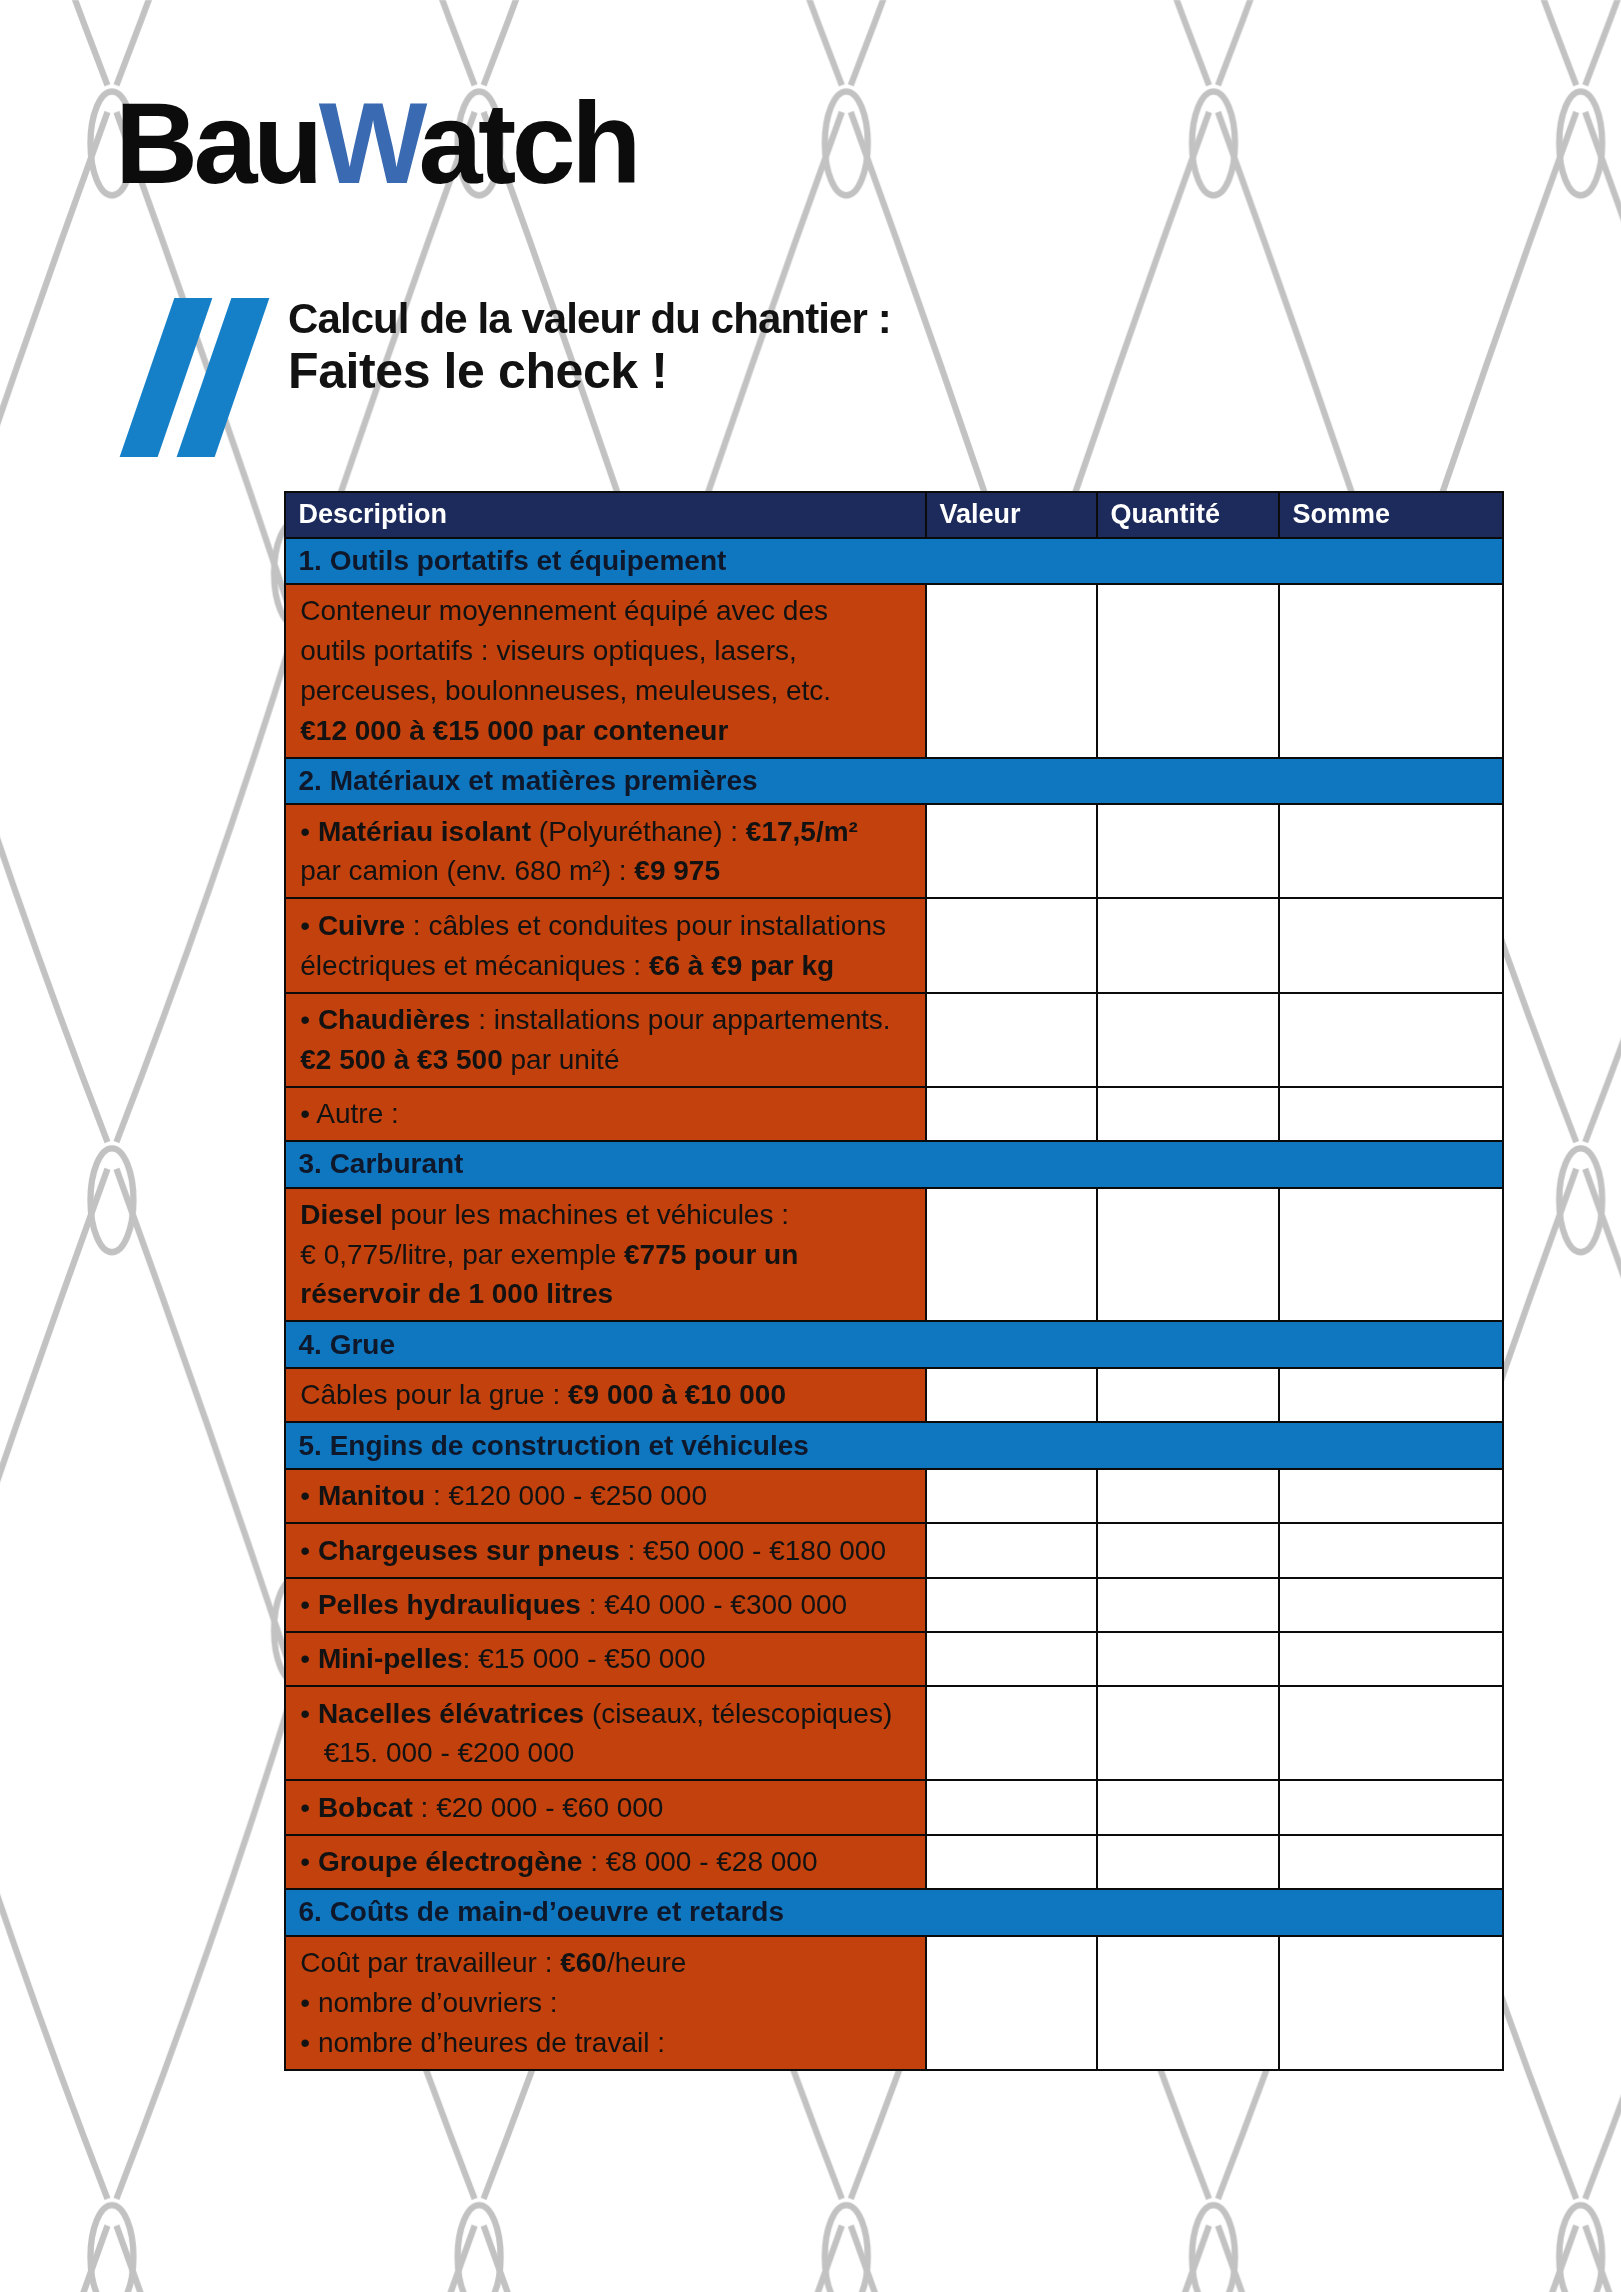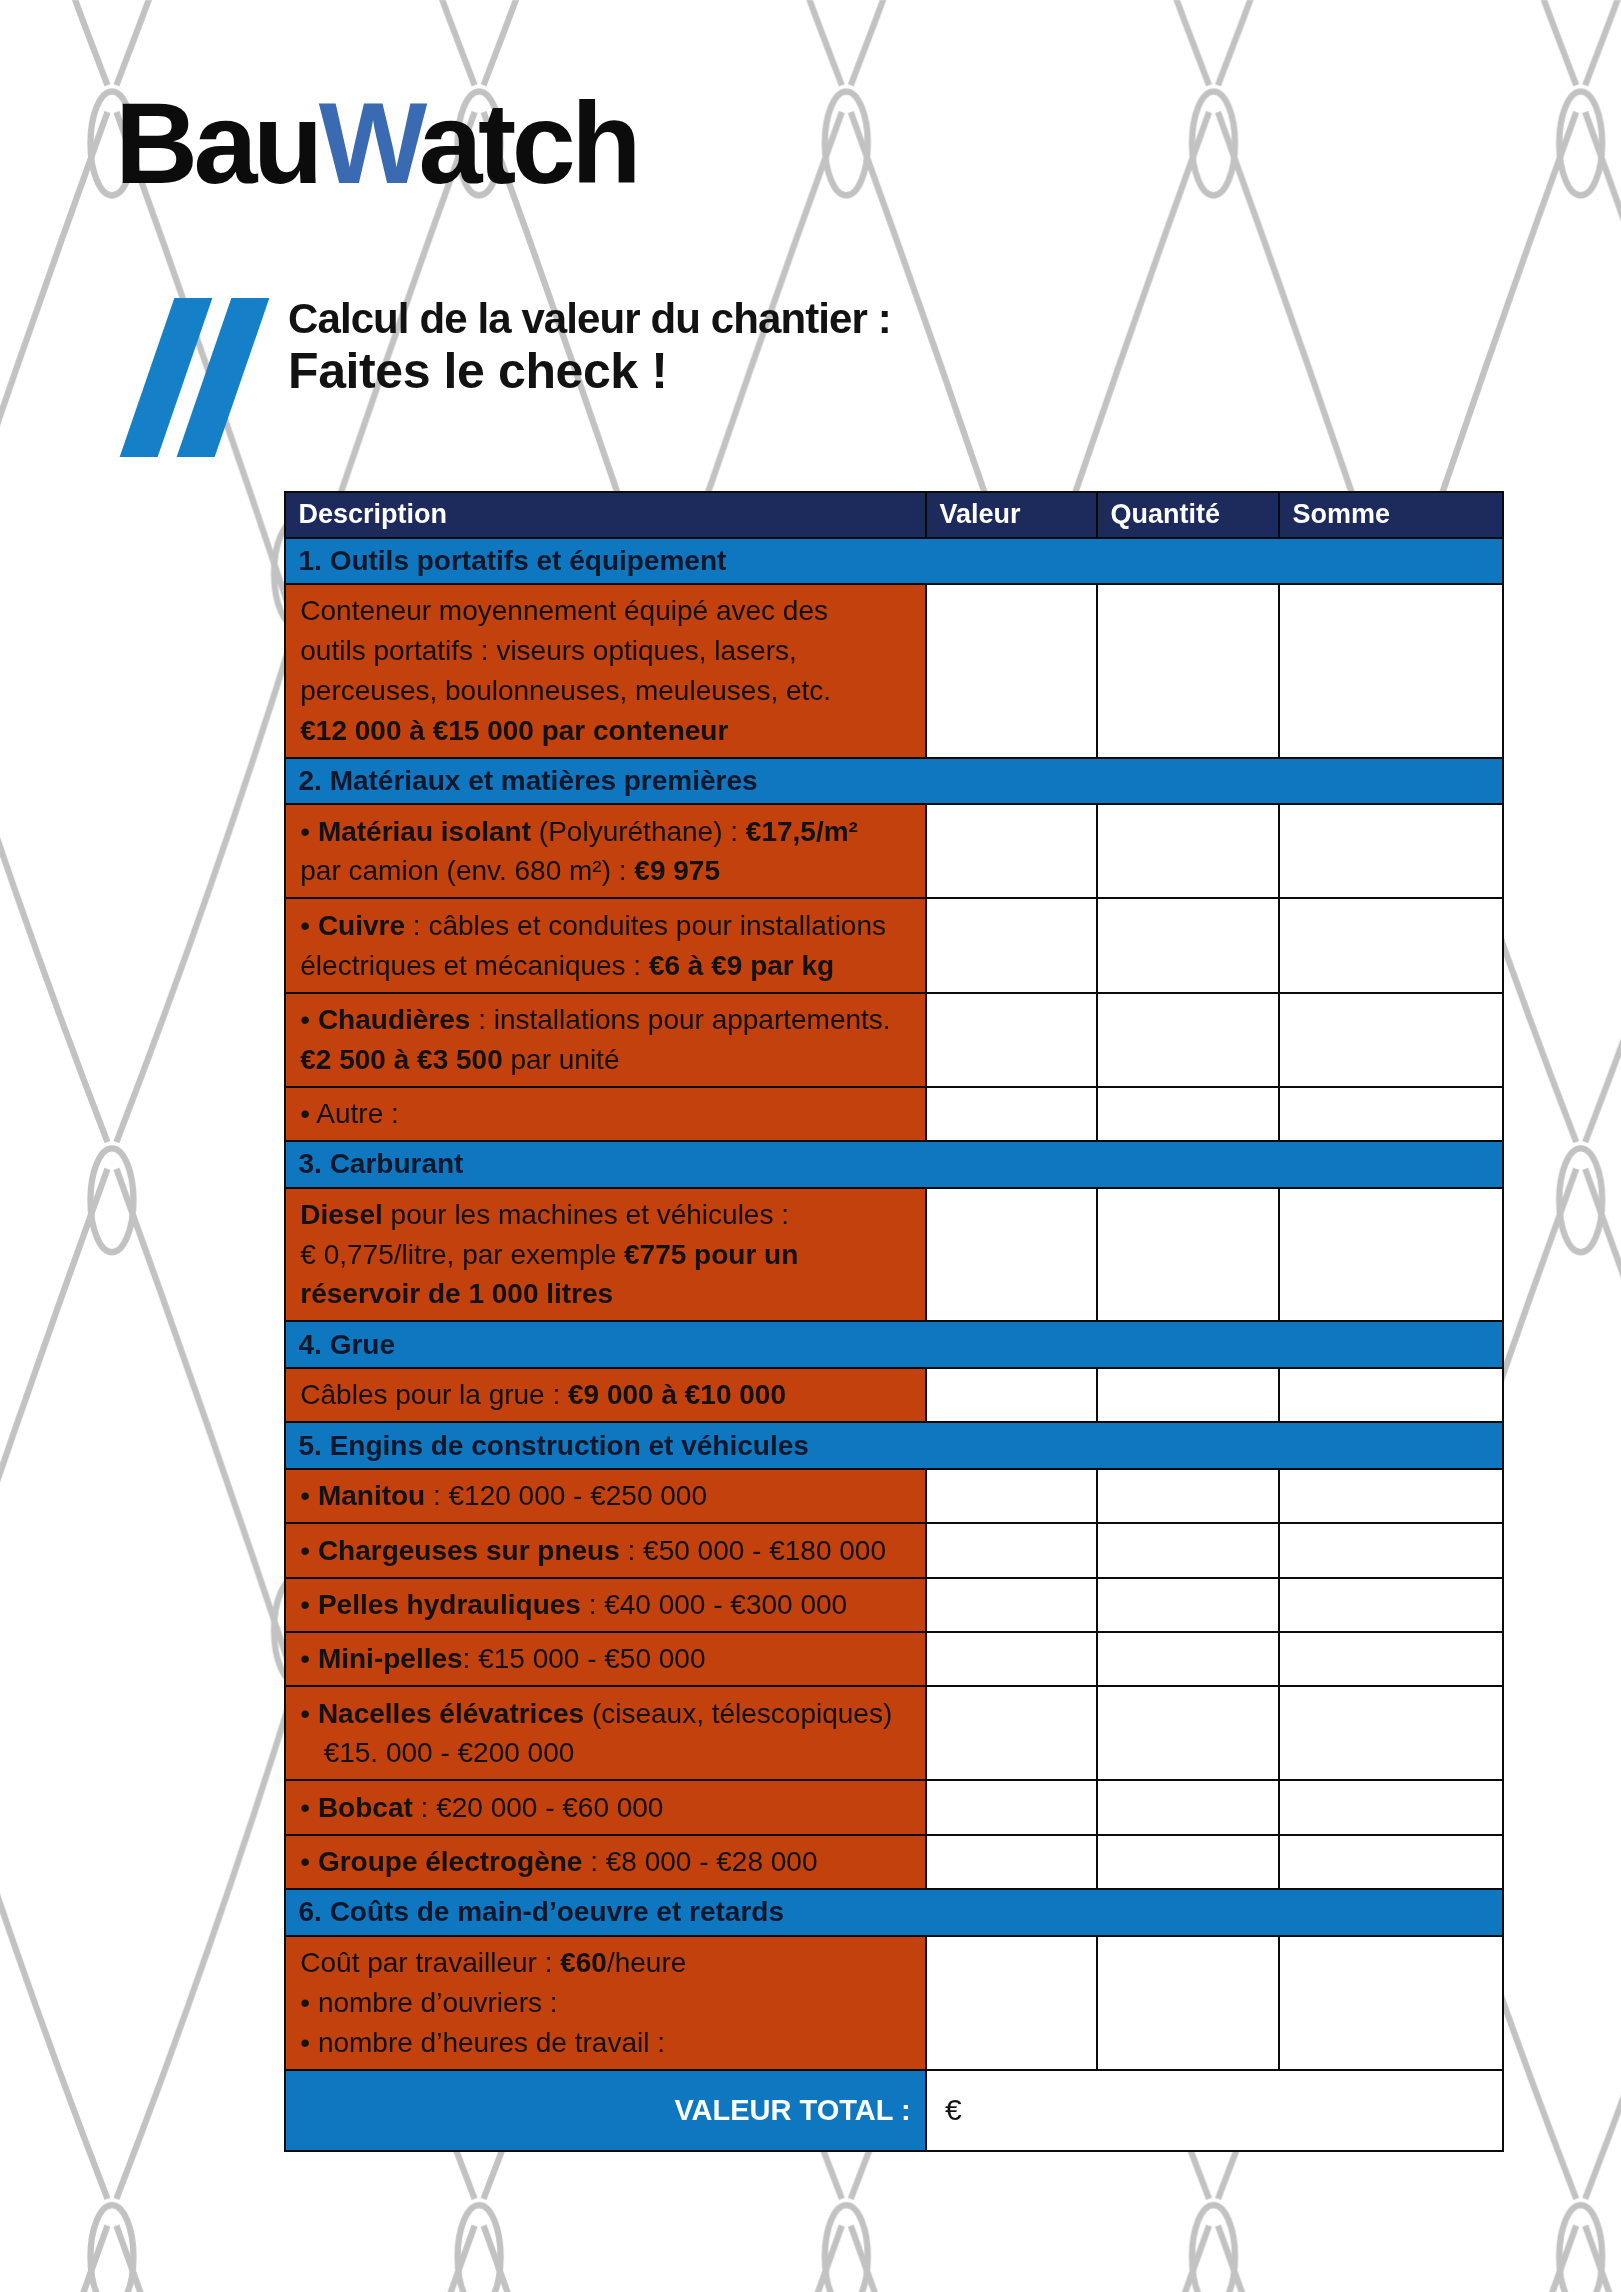--- a/index.html
+++ b/index.html
@@ -185,21 +185,17 @@
         </tr>
         <tr class="section">
           <td colspan="4">6. Coûts de main-d’oeuvre et retards</td>
         </tr>
         <tr class="data">
           <td class="desc"><span>Coût par travailleur : </span><span class="b">€60</span><span>/heure</span><br><span>• nombre d’ouvriers :</span><br><span>• nombre d’heures de travail :</span></td>
           <td class="blank"></td>
           <td class="blank"></td>
           <td class="blank"></td>
         </tr>
-        <tr class="total">
-          <td class="total-label">VALEUR TOTAL :</td>
-          <td class="total-value" colspan="3">€</td>
-        </tr>
       </tbody>
   </table>
 
 </div>
 
 
 </body></html>

